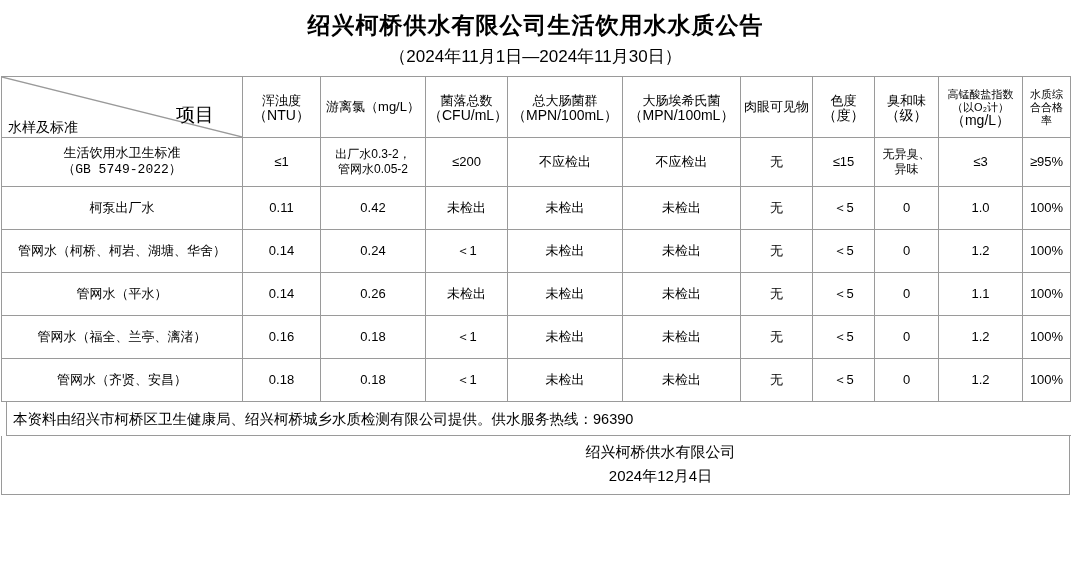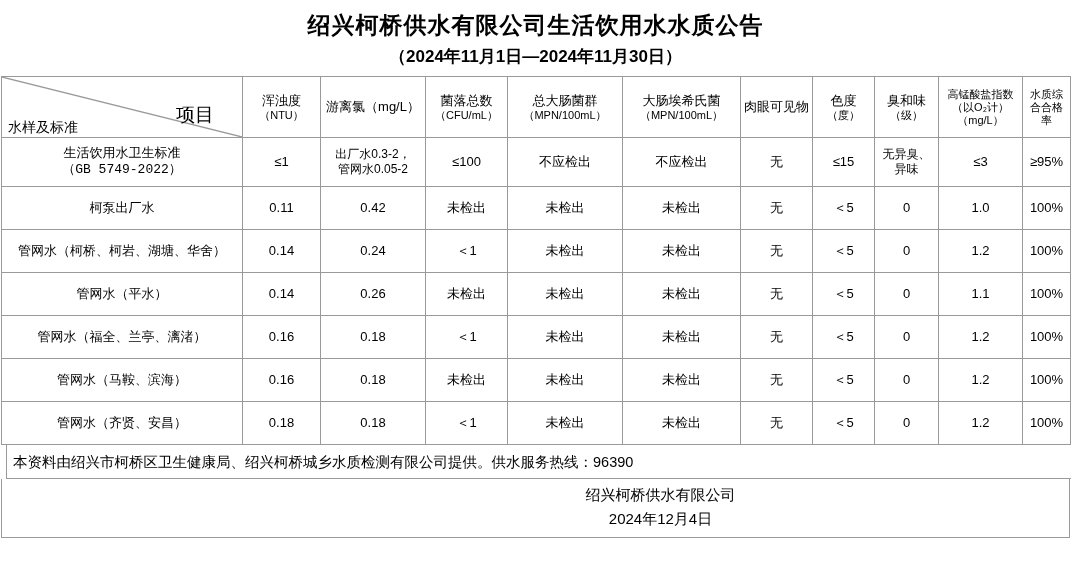--- a/index.html
+++ b/index.html
@@ -28,21 +28,20 @@
     letter-spacing: 1px;
     padding-top: 10px;
     line-height: 30px;
   }
   .subtitle {
     text-align: center;
     font-size: 17px;
     padding-top: 6px;
     padding-bottom: 8px;
     line-height: 22px;
-    font-weight: bold;
   }
   table.wq {
     border-collapse: collapse;
     table-layout: fixed;
     width: 1069px;
     margin: 0 0 0 1px;
   }
   table.wq td {
     border: 1px solid #9a9a9a;
     text-align: center;
@@ -72,21 +71,21 @@
     left: 6px;
     bottom: 2px;
     font-size: 14px;
   }
   .corner .lbl-right {
     position: absolute;
     right: 28px;
     top: 30px;
     font-size: 19px;
   }
-  .unit { font-size: 11px; display: block; line-height: 13px; }
+  .unit { font-size: 14px; display: block; line-height: 13px; }
   .std-row td { height: 44px; }
   .std-name { font-size: 13px; line-height: 17px; font-family: Liberation Mono, monospace; }
   .data-row td { height: 38px; }
   .rowname { font-size: 13px; }
   .note {
     border: 1px solid #9a9a9a;
     border-top: none;
     width: 1069px;
     margin-left: 6px;
     box-sizing: border-box;
@@ -182,21 +181,21 @@
       </tr>
 
       <tr class="std-row">
         <td class="std-name">
           <span>生活饮用水卫生标准</span><br>
           <span>（GB 5749-2022）</span>
         </td>
         <td>≤1</td>
         <td style="font-size:12px;line-height:15px;white-space:pre-line">出厂水0.3-2，
 管网水0.05-2</td>
-        <td>≤100</td>
+        <td>≤200</td>
         <td>不应检出</td>
         <td>不应检出</td>
         <td>无</td>
         <td>≤15</td>
         <td style="font-size:12px;line-height:15px;white-space:pre-line">无异臭、
 异味</td>
         <td>≤3</td>
         <td>≥95%</td>
       </tr>
 
@@ -250,33 +249,20 @@
         <td>＜1</td>
         <td>未检出</td>
         <td>未检出</td>
         <td>无</td>
         <td>＜5</td>
         <td>0</td>
         <td>1.2</td>
         <td>100%</td>
       </tr>
 
-      <tr class="data-row">
-        <td class="rowname">管网水（马鞍、滨海）</td>
-        <td>0.16</td>
-        <td>0.18</td>
-        <td>未检出</td>
-        <td>未检出</td>
-        <td>未检出</td>
-        <td>无</td>
-        <td>＜5</td>
-        <td>0</td>
-        <td>1.2</td>
-        <td>100%</td>
-      </tr>
 
       <tr class="data-row">
         <td class="rowname">管网水（齐贤、安昌）</td>
         <td>0.18</td>
         <td>0.18</td>
         <td>＜1</td>
         <td>未检出</td>
         <td>未检出</td>
         <td>无</td>
         <td>＜5</td>

